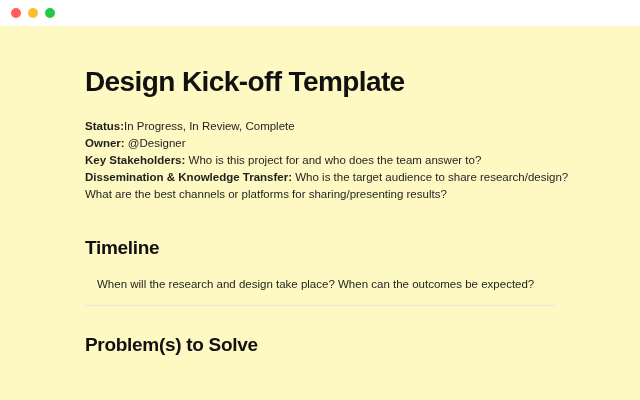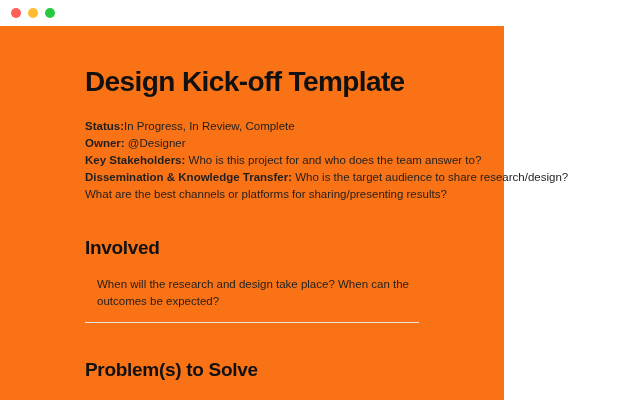--- a/index.html
+++ b/index.html
@@ -8,23 +8,23 @@
   }
   body {
     width: 640px;
     height: 400px;
     overflow: hidden;
     background: #ffffff;
     font-family: "Liberation Sans", sans-serif;
     color: #1b1b1b;
   }
   .window {
-    width: 504px;
+    width: 640px;
     height: 400px;
-    background: #f97316;
+    background: #fef9c3;
     position: relative;
     box-sizing: border-box;
   }
   .titlebar {
     height: 26px;
     background: #ffffff;
     display: flex;
     align-items: center;
     padding-left: 11px;
     box-sizing: border-box;
@@ -82,21 +82,21 @@
     margin: 17px 0 0 12px;
     color: #1f1f1f;
   }
   .divider {
     border: 0;
     border-top: 1px solid #e6e6e6;
     margin: 12px 0 0 0;
     height: 0;
   }
   .section-title.second {
-    margin-top: 36px;
+    margin-top: 28px;
   }
 </style>
 </head>
 <body>
 
 <div class="window">
 
   <div class="titlebar">
     <div class="traffic">
       <span class="dot dot-red"></span>
@@ -120,20 +120,20 @@
         <span class="lbl">Key Stakeholders:</span><span> Who is this project for and who does the team answer to?</span>
       </p>
       <p class="row">
         <span class="lbl">Dissemination &amp; Knowledge Transfer:</span><span> Who is the target audience to share research/design?</span>
       </p>
       <p class="row">
         <span>What are the best channels or platforms for sharing/presenting results?</span>
       </p>
     </div>
 
-    <h2 class="section-title">Involved</h2>
+    <h2 class="section-title">Timeline</h2>
     <p class="section-body">When will the research and design take place? When can the outcomes be expected?</p>
     <hr class="divider">
 
     <h2 class="section-title second">Problem(s) to Solve</h2>
 
   </div>
 </div>
 
 </body></html>

